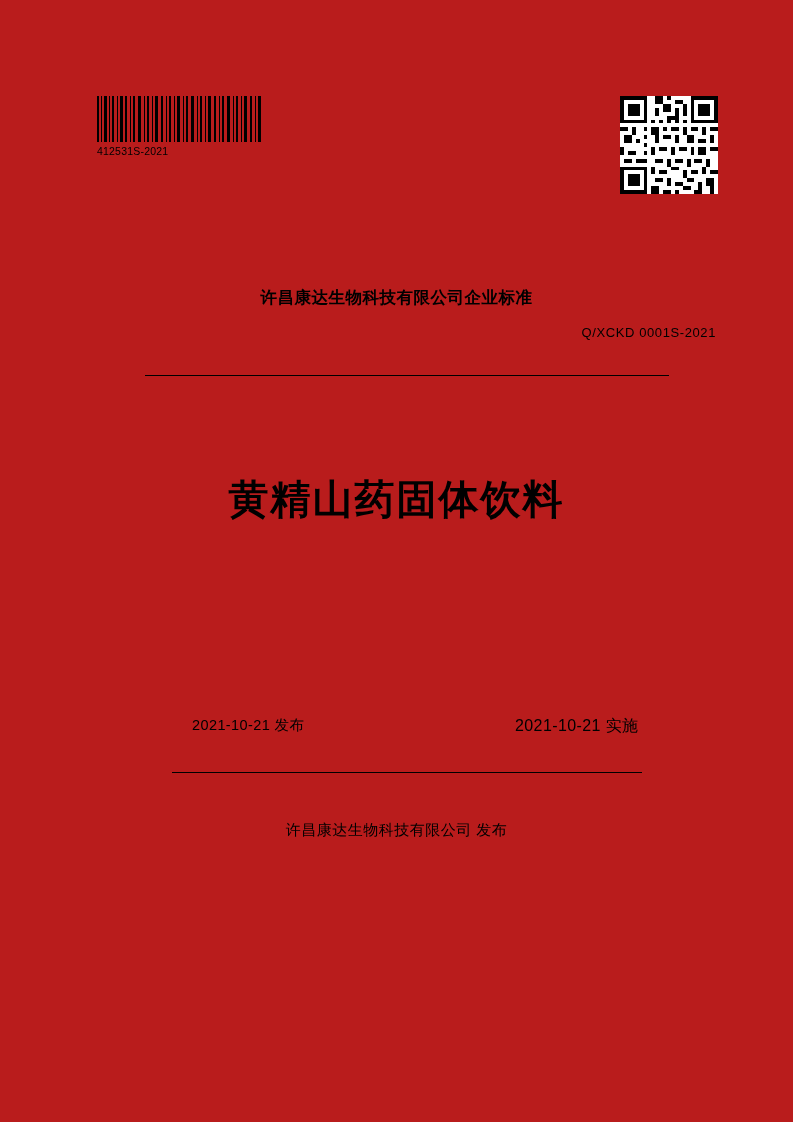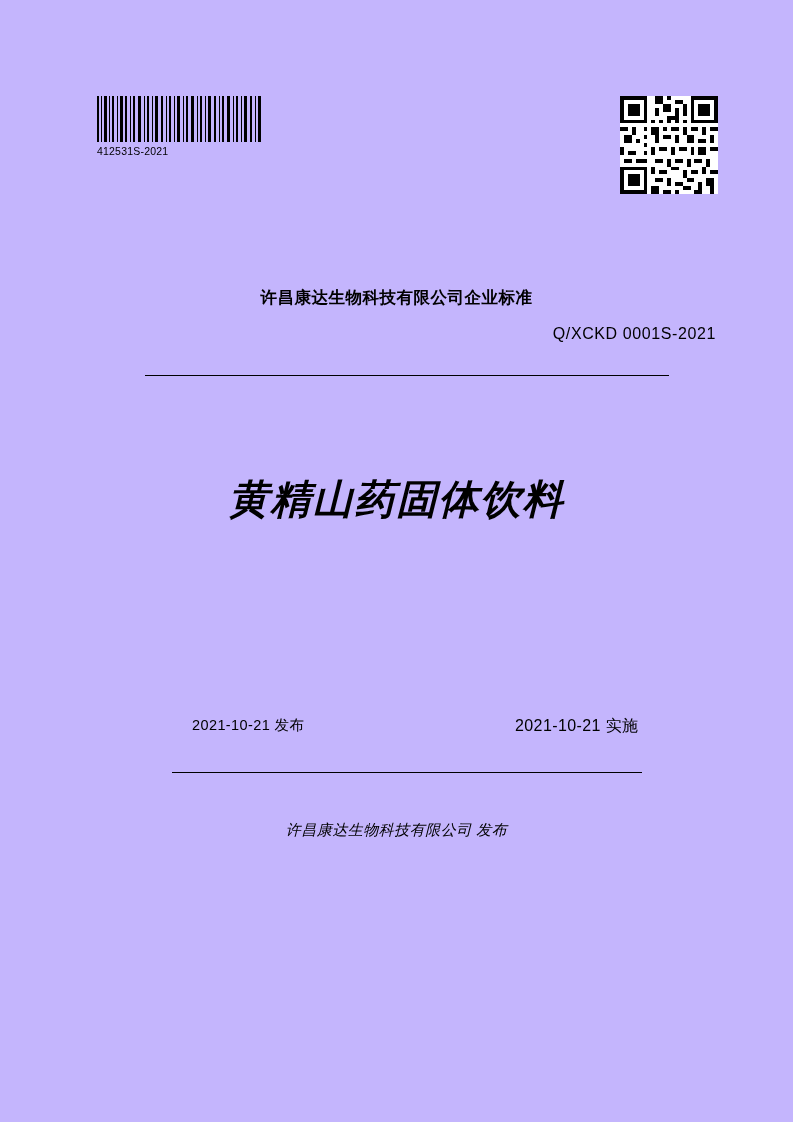--- a/index.html
+++ b/index.html
@@ -9,21 +9,21 @@
   }
   body {
     font-family: "Liberation Sans", sans-serif;
     color: #000;
   }
   .page {
     position: relative;
     width: 793px;
     height: 1122px;
     margin: 0 auto;
-    background: #c4b5fd;
+    background: #b91c1c;
     overflow: hidden;
   }
 
   
   .barcode-block {
     position: absolute;
     left: 97px;
     top: 96px;
     width: 165px;
   }
@@ -63,21 +63,21 @@
     letter-spacing: 0.5px;
   }
   .standard-number {
     position: absolute;
     top: 325px;
     left: 0;
     width: 793px;
     text-align: right;
     padding-right: 77px;
     box-sizing: border-box;
-    font-size: 16px;
+    font-size: 13px;
     letter-spacing: 0.6px;
     font-family: "Liberation Sans", sans-serif;
   }
 
   .rule-top {
     position: absolute;
     top: 375px;
     left: 145px;
     width: 524px;
     height: 1px;
@@ -86,21 +86,20 @@
 
   .doc-title {
     position: absolute;
     top: 472px;
     left: 0;
     width: 793px;
     text-align: center;
     font-size: 40px;
     font-weight: bold;
     letter-spacing: 2px;
-    font-style: italic;
   }
 
   
   .dates-row {
     position: absolute;
     top: 716px;
     left: 0;
     width: 720px;
     height: 22px;
   }
@@ -129,21 +128,20 @@
   }
 
   .publisher {
     position: absolute;
     top: 821px;
     left: 0;
     width: 793px;
     text-align: center;
     font-size: 15px;
     letter-spacing: 0.5px;
-    font-style: italic;
   }
 </style>
 </head>
 <body>
 
 <div class="page">
 
   <div class="barcode-block">
     <svg class="barcode-bars" viewBox="0 0 165 46" preserveAspectRatio="none">
       <rect x="0" y="0" width="2" height="46" fill="#000"></rect>

